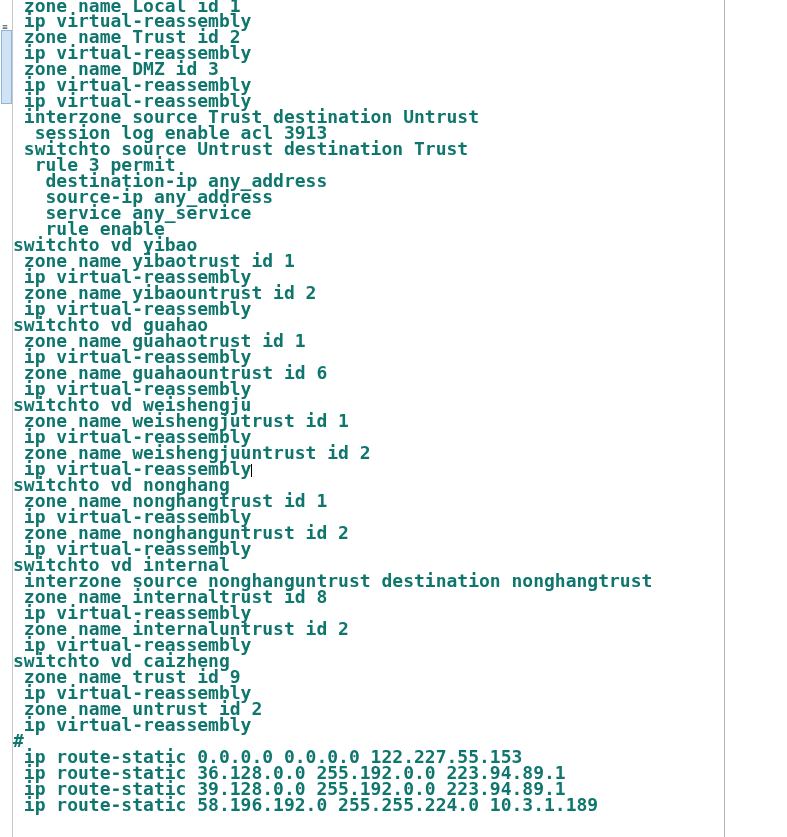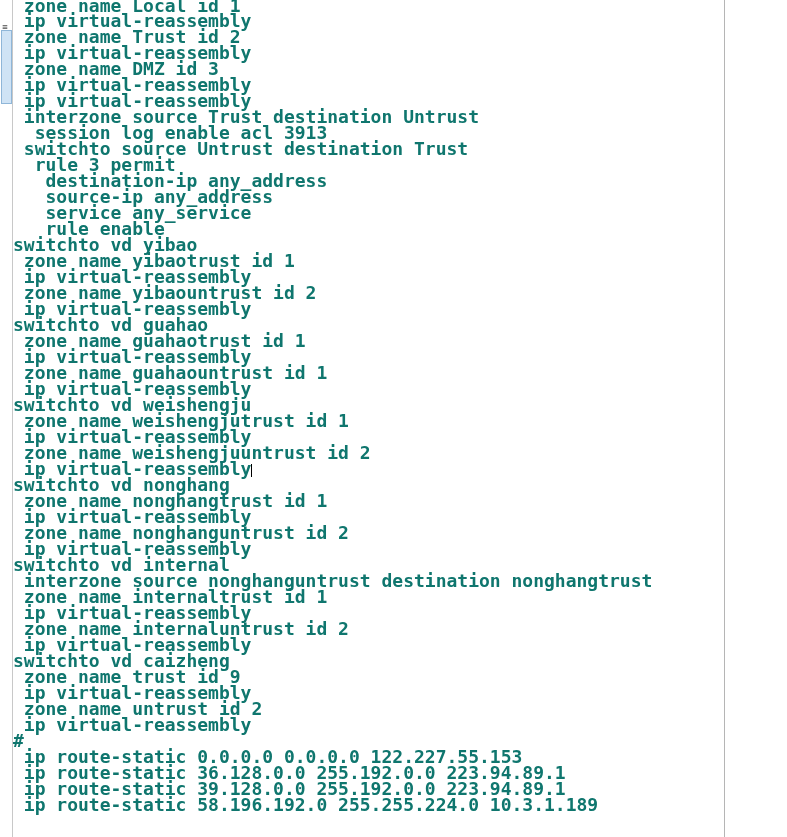--- a/index.html
+++ b/index.html
@@ -135,35 +135,35 @@
         <div class="line"><span>   service any_service</span></div>
         <div class="line"><span>   rule enable</span></div>
         <div class="line"><span>switchto vd yibao</span></div>
         <div class="line"><span> zone name yibaotrust id 1</span></div>
         <div class="line"><span> ip virtual-reassembly</span></div>
         <div class="line"><span> zone name yibaountrust id 2</span></div>
         <div class="line"><span> ip virtual-reassembly</span></div>
         <div class="line"><span>switchto vd guahao</span></div>
         <div class="line"><span> zone name guahaotrust id 1</span></div>
         <div class="line"><span> ip virtual-reassembly</span></div>
-        <div class="line"><span> zone name guahaountrust id 1</span></div>
+        <div class="line"><span> zone name guahaountrust id 6</span></div>
         <div class="line"><span> ip virtual-reassembly</span></div>
         <div class="line"><span>switchto vd weishengju</span></div>
         <div class="line"><span> zone name weishengjutrust id 1</span></div>
         <div class="line"><span> ip virtual-reassembly</span></div>
         <div class="line"><span> zone name weishengjuuntrust id 2</span></div>
         <div class="line"><span> ip virtual-reassembly</span><span class="caret"></span></div>
         <div class="line"><span>switchto vd nonghang</span></div>
         <div class="line"><span> zone name nonghangtrust id 1</span></div>
         <div class="line"><span> ip virtual-reassembly</span></div>
         <div class="line"><span> zone name nonghanguntrust id 2</span></div>
         <div class="line"><span> ip virtual-reassembly</span></div>
         <div class="line"><span>switchto vd internal</span></div>
         <div class="line"><span> interzone source nonghanguntrust destination nonghangtrust</span></div>
-        <div class="line"><span> zone name internaltrust id 1</span></div>
+        <div class="line"><span> zone name internaltrust id 8</span></div>
         <div class="line"><span> ip virtual-reassembly</span></div>
         <div class="line"><span> zone name internaluntrust id 2</span></div>
         <div class="line"><span> ip virtual-reassembly</span></div>
         <div class="line"><span>switchto vd caizheng</span></div>
         <div class="line"><span> zone name trust id 9</span></div>
         <div class="line"><span> ip virtual-reassembly</span></div>
         <div class="line"><span> zone name untrust id 2</span></div>
         <div class="line"><span> ip virtual-reassembly</span></div>
         <div class="line"><span>#</span></div>
         <div class="line"><span> ip route-static 0.0.0.0 0.0.0.0 122.227.55.153</span></div>

